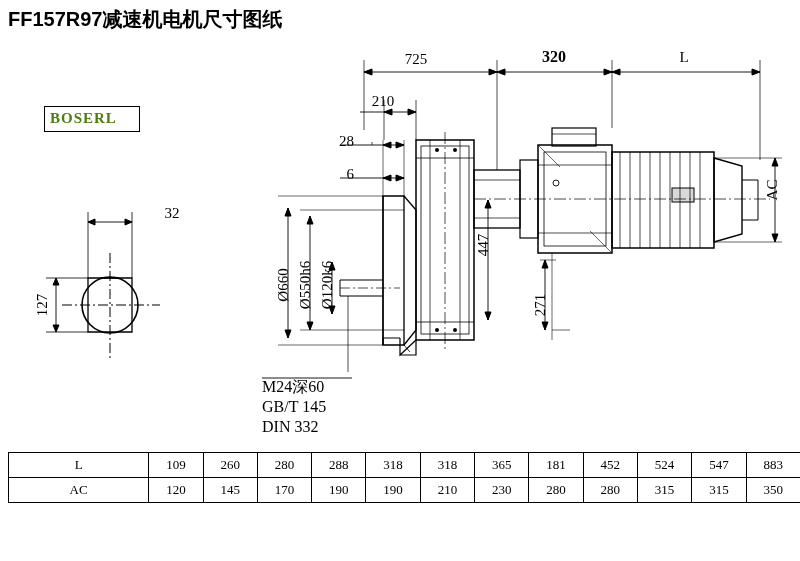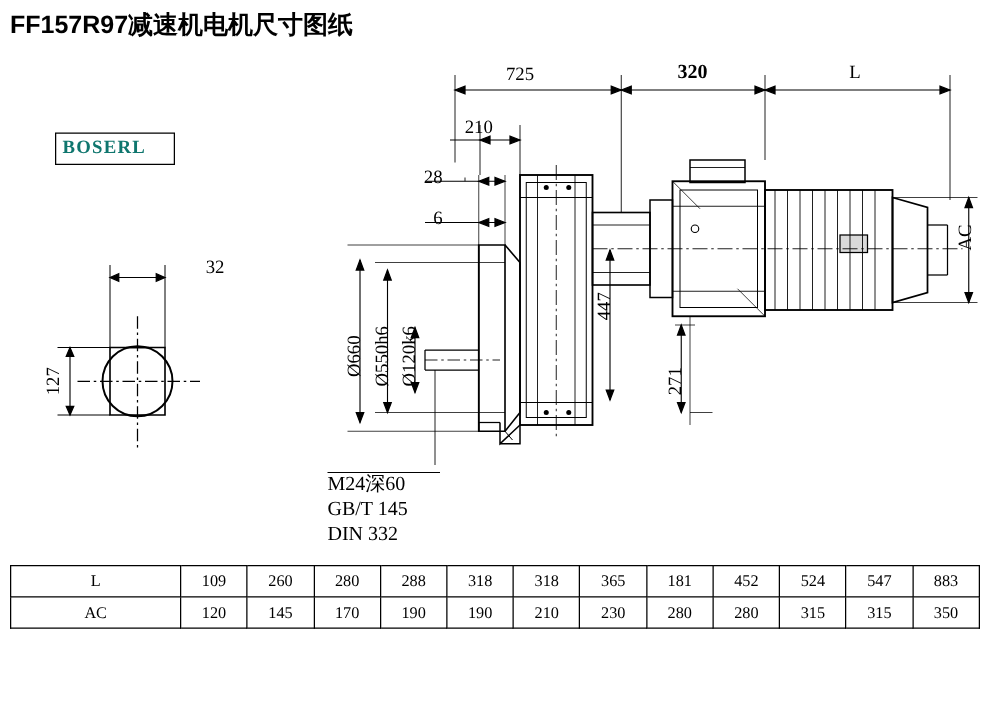--- a/index.html
+++ b/index.html
@@ -12,20 +12,21 @@
     height: 561px;
     position: relative;
     font-family: "Liberation Serif", serif;
     color: #000000;
     overflow: hidden;
   }
   #page {
     position: relative;
     width: 784px;
     height: 561px;
+    padding-left: 17px;
   }
   .title {
     position: absolute;
     left: 8px;
     top: 6px;
     font-family: "Liberation Sans", sans-serif;
     font-weight: bold;
     font-size: 20px;
     letter-spacing: 0px;
     white-space: nowrap;
@@ -39,21 +40,21 @@
     border: 1.5px solid #000;
     box-sizing: border-box;
   }
   .logo-text {
     position: absolute;
     left: 50px;
     top: 110px;
     font-family: "Liberation Serif", serif;
     font-weight: bold;
     font-size: 15px;
-    color: #0f766e;
+    color: #4d7c0f;
     letter-spacing: 1px;
   }
   svg.draw {
     position: absolute;
     left: 0;
     top: 0;
     width: 800px;
     height: 561px;
   }
   

